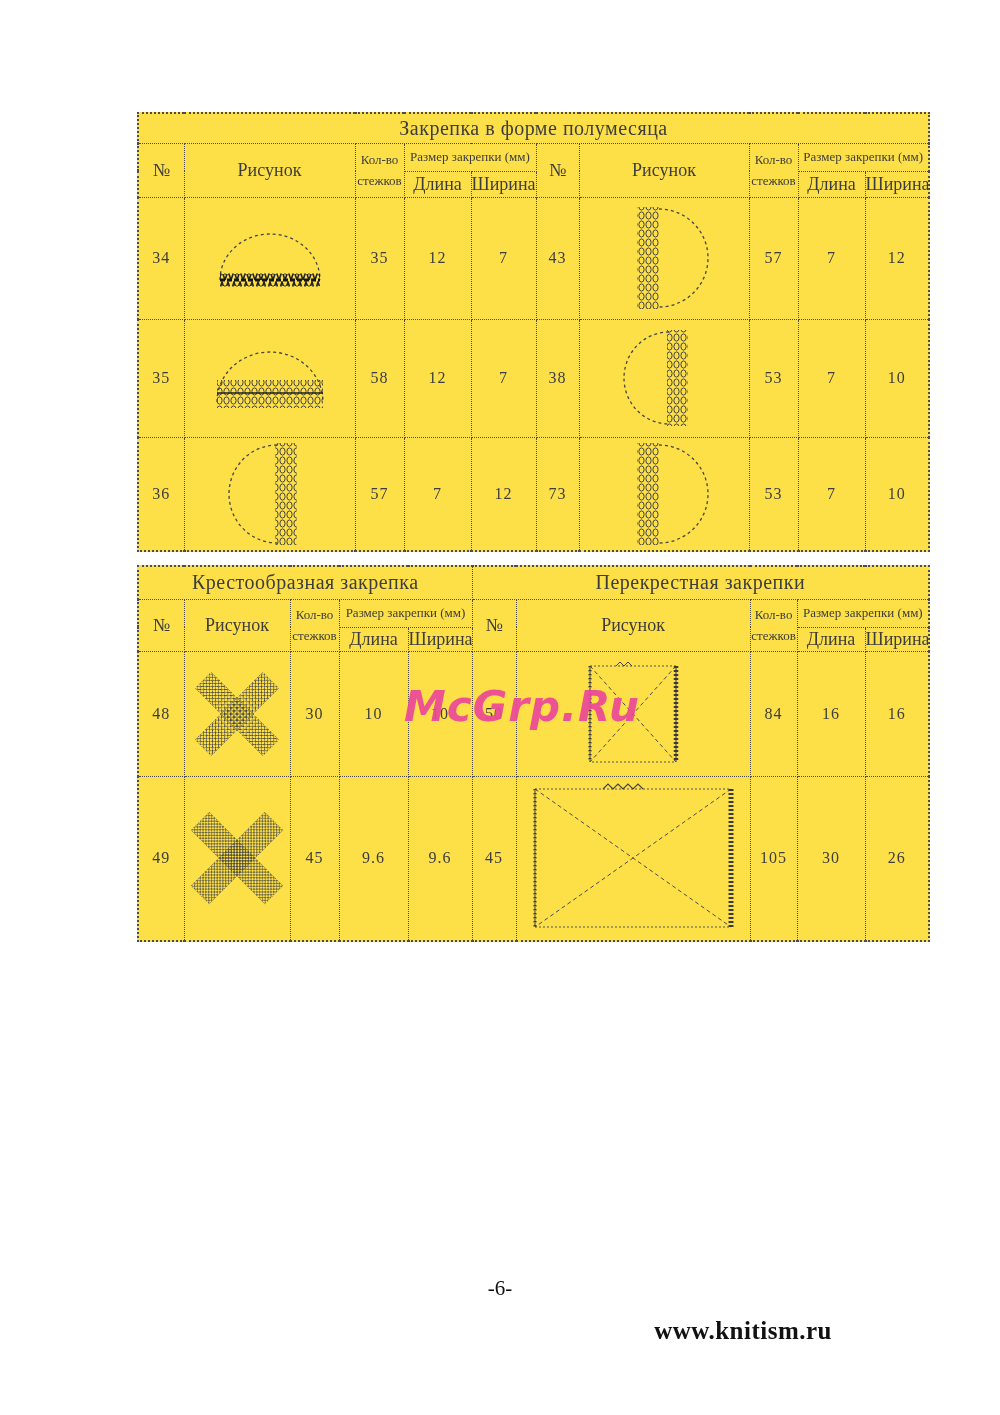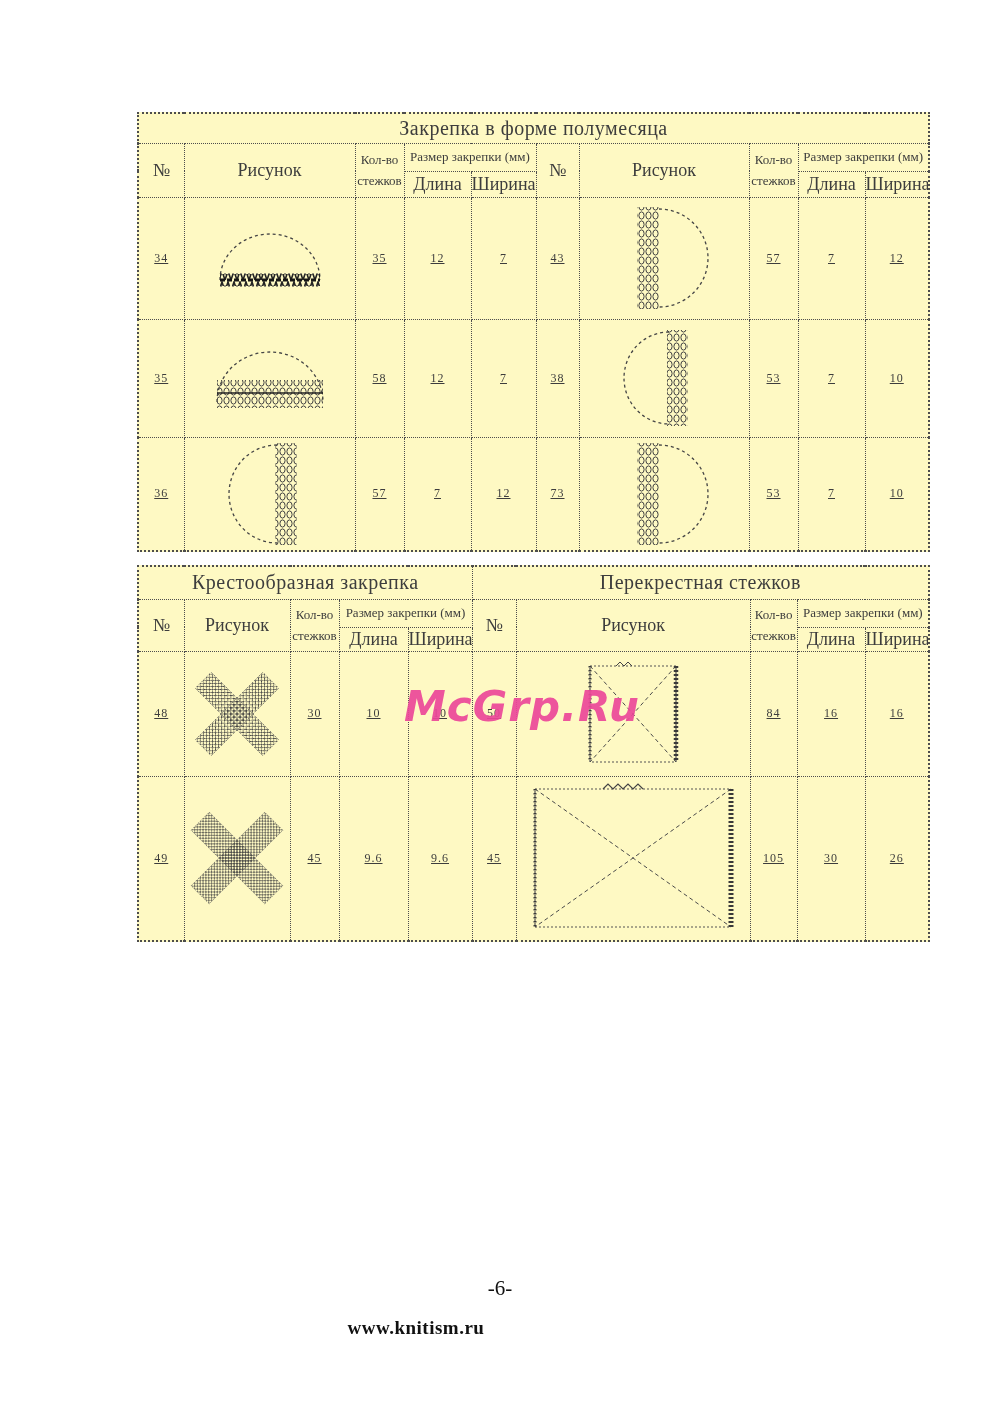--- a/index.html
+++ b/index.html
@@ -2,44 +2,44 @@
 <html><head>
 <meta charset="utf-8">
 <style>
   html,body{margin:0;padding:0;}
   body{
     width:1000px;height:1415px;position:relative;background:#ffffff;
     font-family:"Liberation Serif",serif;color:#222;overflow:hidden;
   }
   table.grid{
     border-collapse:collapse;table-layout:fixed;position:absolute;left:137px;
-    background:#fef9c3;border:2px dotted #4d4d4d;
+    background:#fde047;border:2px dotted #4d4d4d;
   }
   .grid td{
     border:1px dotted #4d4d4d;text-align:center;vertical-align:middle;
     padding:0;overflow:hidden;color:#3d3d3d;
   }
   .title-cell{font-size:20px;color:#1c1c1c;letter-spacing:.5px;}
   .colhead{font-size:18px;color:#1c1c1c;vertical-align:top;padding-top:3px;}
   .small-head{font-size:13px;color:#1c1c1c;white-space:nowrap;}
   .mid-head{font-size:18px;color:#1c1c1c;}
   .stitches-cell div{white-space:nowrap;}
   .stitches-cell .l1{height:27px;line-height:30px;}
   .stitches-cell .l2{height:23px;line-height:18px;}
-  .num{font-size:12px;color:#4a4a4a;letter-spacing:1px;text-decoration:underline;}
+  .num{font-size:16px;color:#4a4a4a;letter-spacing:1px;}
   .fig svg{display:block;margin:0 auto;}
   #watermark{
     position:absolute;left:404px;top:682px;z-index:6;
     font-family:"DejaVu Sans",sans-serif;font-style:italic;font-weight:bold;
     font-size:42px;letter-spacing:1px;opacity:.92;white-space:nowrap;
   }
   #page-number{position:absolute;top:1276px;left:0;width:1000px;text-align:center;
     font-size:21px;color:#111;}
-  #site-url{position:absolute;top:1317px;left:0;width:832px;text-align:center;
-    font-size:19px;font-weight:bold;color:#111;letter-spacing:.5px;}
+  #site-url{position:absolute;top:1317px;left:0;width:832px;text-align:right;
+    font-size:25px;font-weight:bold;color:#111;letter-spacing:.5px;}
 </style>
 </head>
 <body>
 
 <svg width="0" height="0" style="position:absolute">
   <defs>
     <pattern id="p-loops" width="7" height="9" patternUnits="userSpaceOnUse">
       <ellipse cx="3.5" cy="4.5" rx="2.6" ry="3.6" fill="none" stroke="#3f3f3f" stroke-width="1"></ellipse>
     </pattern>
     <pattern id="p-zig" width="6" height="11" patternUnits="userSpaceOnUse">
@@ -176,21 +176,21 @@
       <col style="width:64px">
     <col style="width:44px">
       <col style="width:234px">
       <col style="width:47px">
       <col style="width:68px">
       <col style="width:64px">
   </colgroup>
   <tbody>
       <tr style="height:33px">
     <td colspan="5" class="title-cell">Крестообразная закрепка</td>
-    <td colspan="5" class="title-cell">Перекрестная стежков</td>
+    <td colspan="5" class="title-cell">Перекрестная закрепки</td>
   </tr>
   <tr style="height:28px">
     <td rowspan="2" class="colhead">№</td>
     <td rowspan="2" class="colhead">Рисунок</td>
     <td rowspan="2" class="small-head stitches-cell">
       <div class="l1">Кол-во</div>
       <div class="l2">стежков</div>
     </td>
     <td colspan="2" class="small-head">Размер закрепки (мм)</td>
     <td rowspan="2" class="colhead">№</td>

